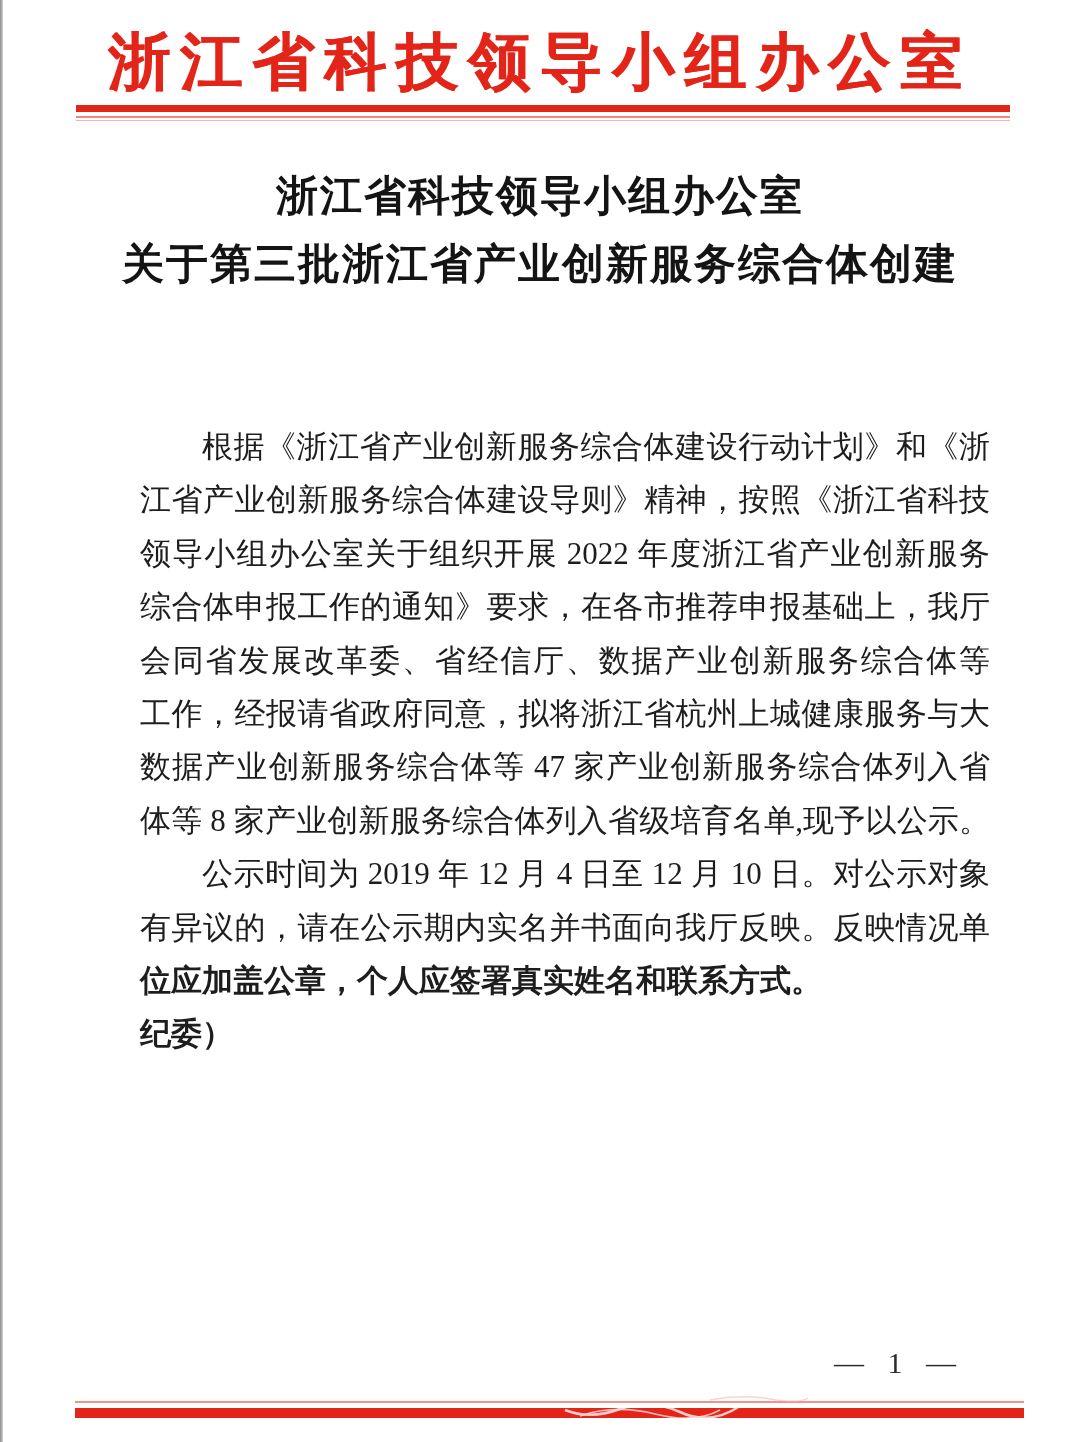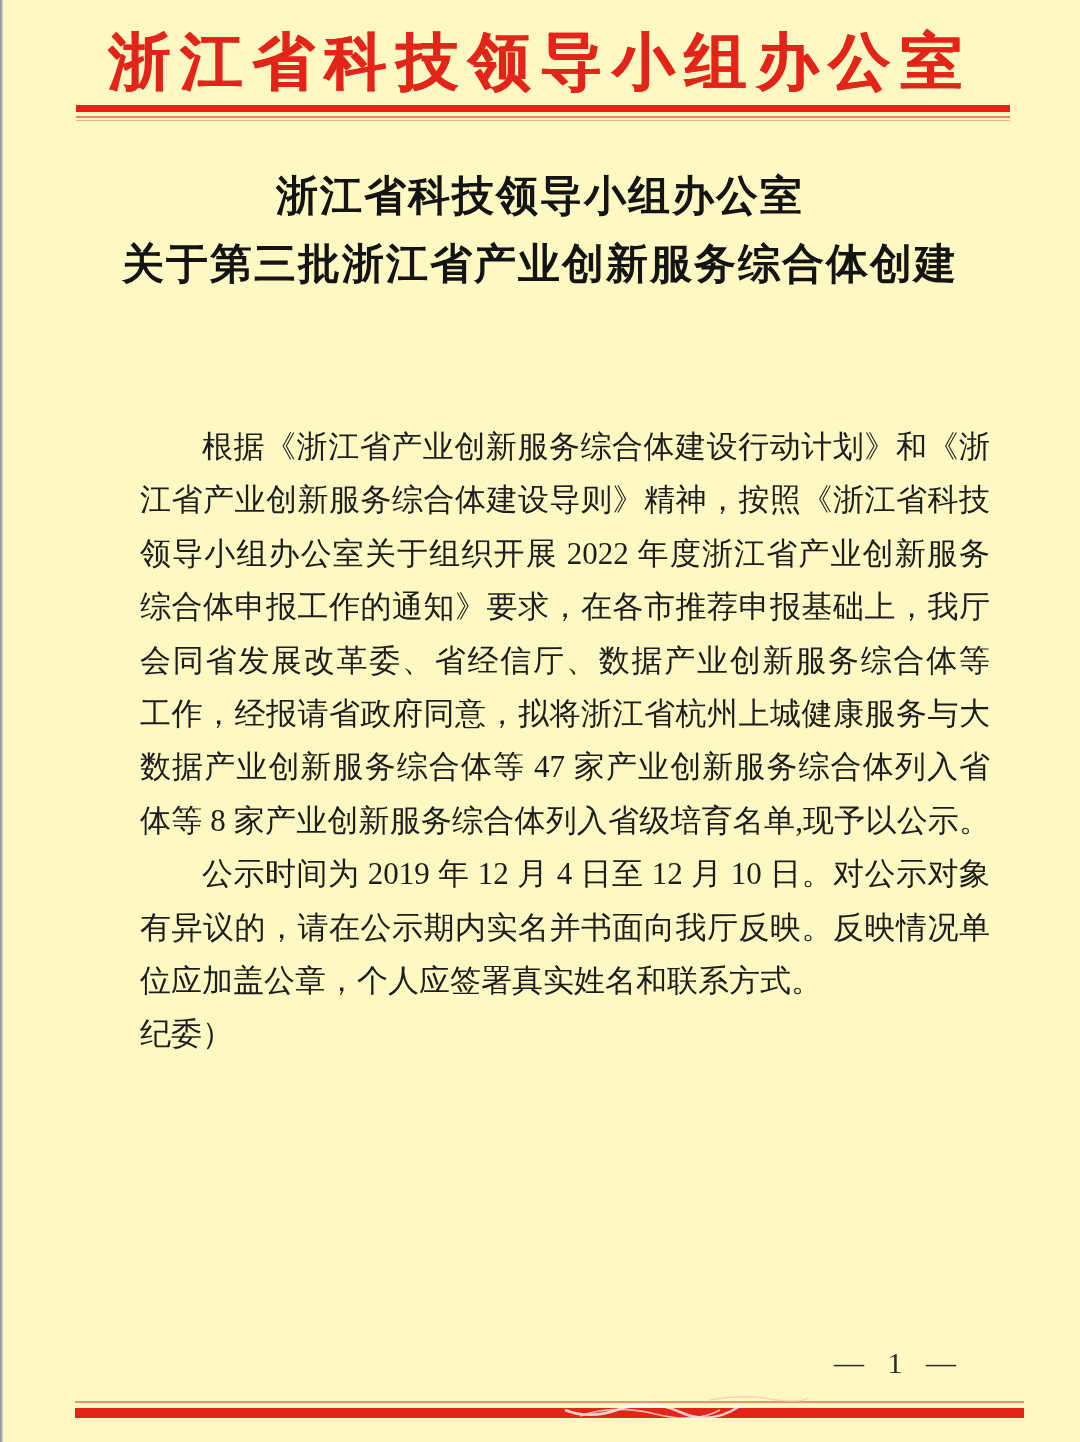--- a/index.html
+++ b/index.html
@@ -1,21 +1,21 @@
 <!DOCTYPE html>
 <html><head>
 <meta charset="utf-8">
 <style>
   html, body { margin: 0; padding: 0; background: #e9e9e9; }
   .page {
     position: relative;
     width: 1080px;
     height: 1442px;
     margin: 0 auto;
-    background: #fef9c3;
+    background: #ffffff;
     font-family: "Liberation Serif", "DejaVu Serif", serif;
     overflow: hidden;
   }
   .scan-edge-left {
     position: absolute; left: 0; top: 0;
     width: 3px; height: 100%;
     background: linear-gradient(to right, #8d8d8d, #d4d4d4);
   }
   .letterhead {
     position: absolute; top: 18px; left: 0; width: 100%;
@@ -38,21 +38,21 @@
     color: #141414; line-height: 68px;
     letter-spacing: 2px;
   }
 
   .body-text {
     position: absolute; top: 420px; left: 140px; width: 850px;
     font-size: 31px; color: #1d1d1d; line-height: 53.4px;
   }
   .line { text-align: justify; text-align-last: justify; }
   .line.indent { text-indent: 62px; }
-  .line.end { text-align-last: left; }
+  .line.end { text-align-last: left; font-weight: bold; }
 
   .attachment {
     position: absolute; top: 1238px; left: 140px; width: 860px;
     font-size: 31px; line-height: 53px; color: #1d1d1d;
     text-indent: 62px; letter-spacing: 2px;
   }
 
   .page-num {
     position: absolute; top: 1346px; right: 116px;
     font-size: 30px; color: #2b2b2b; letter-spacing: 8px;

